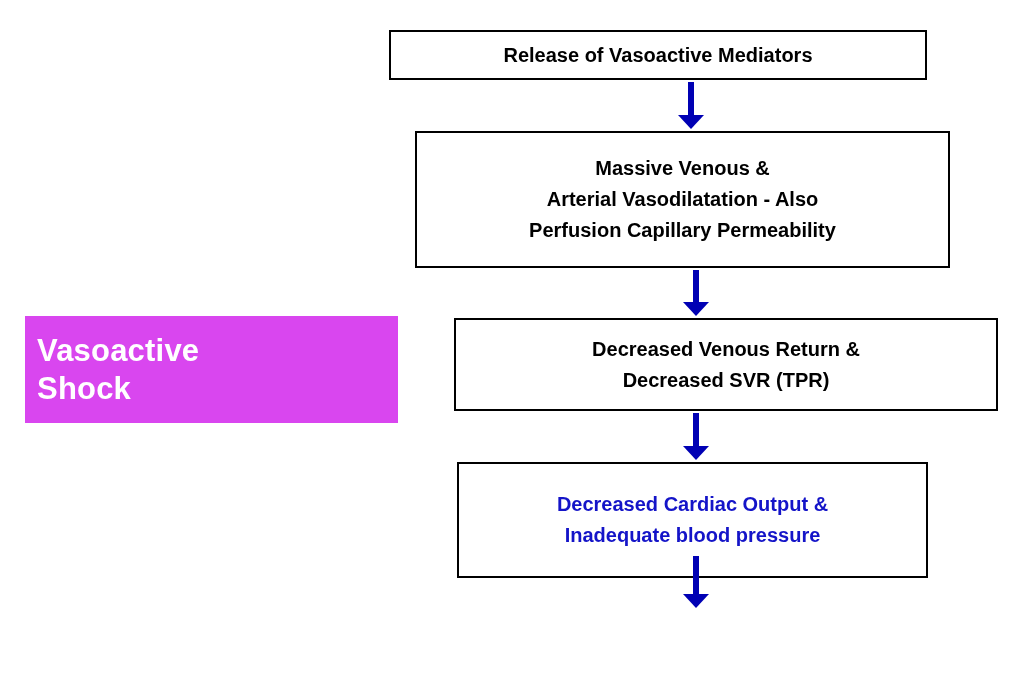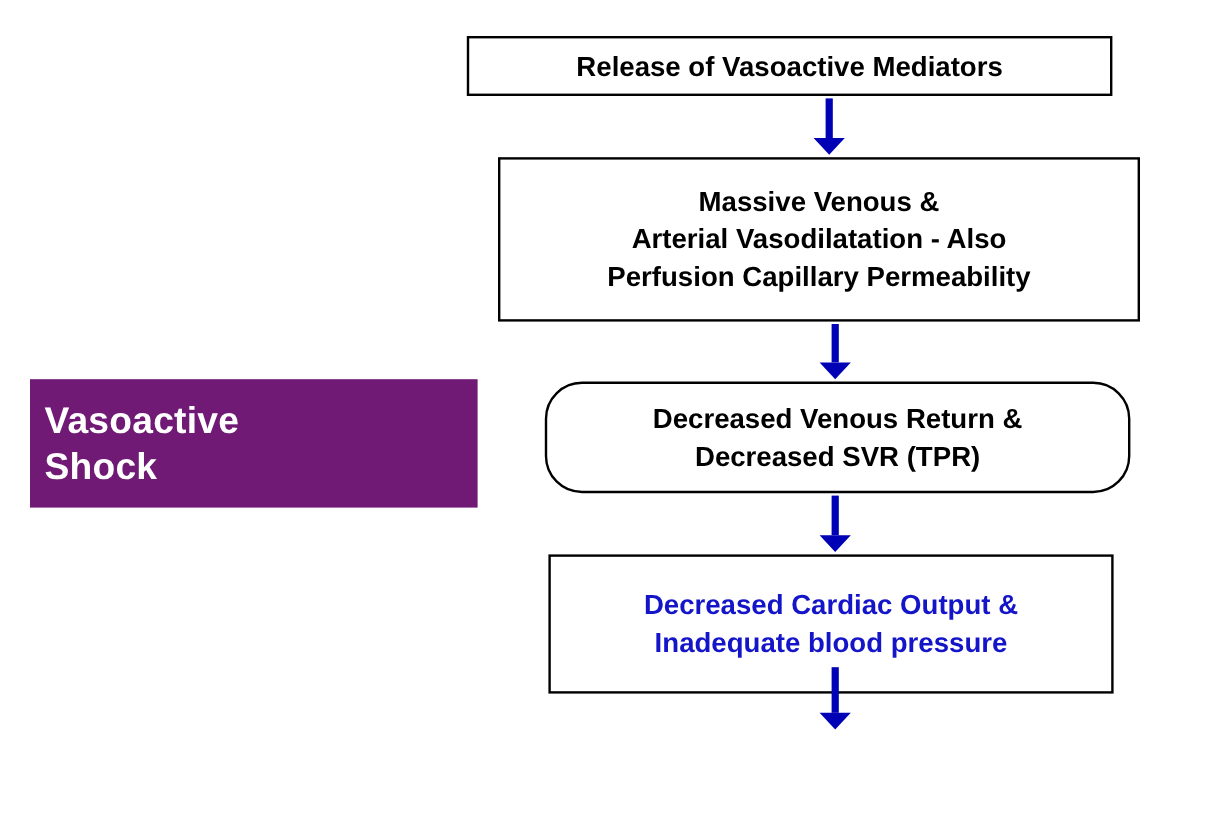--- a/index.html
+++ b/index.html
@@ -20,21 +20,21 @@
     width: 1018px;
     height: 685px;
   }
   
   .side-panel {
     position: absolute;
     left: 25px;
     top: 316px;
     width: 373px;
     height: 107px;
-    background: #701a75;
+    background: #d946ef;
     box-sizing: border-box;
     display: flex;
     flex-direction: column;
     justify-content: center;
     padding-left: 12px;
   }
   .side-panel .line {
     color: #ffffff;
     font-size: 31px;
     font-weight: bold;
@@ -48,31 +48,31 @@
     box-sizing: border-box;
     background: #ffffff;
     border: 2px solid #000000;
     display: flex;
     flex-direction: column;
     align-items: center;
     justify-content: center;
     text-align: center;
   }
   .node .line {
-    font-size: 23px;
+    font-size: 20px;
     font-weight: bold;
     line-height: 31px;
     white-space: nowrap;
   }
   .node.dark .line  { color: #000000; }
   .node.blue .line  { color: #1414c8; }
 
   #node-1 { left: 389px; top: 30px;  width: 538px; height: 50px; }
   #node-2 { left: 415px; top: 131px; width: 535px; height: 137px; text-align: right; }
-  #node-3 { left: 454px; top: 318px; width: 488px; height: 93px; border-radius: 31px; }
+  #node-3 { left: 454px; top: 318px; width: 544px; height: 93px; }
   #node-4 { left: 457px; top: 462px; width: 471px; height: 116px; }
   #node-5 { left: 459px; top: 610px; width: 481px; height: 40px; }
 
   
   .arrow {
     position: absolute;
     width: 26px;
   }
   .arrow .stem {
     position: absolute;

